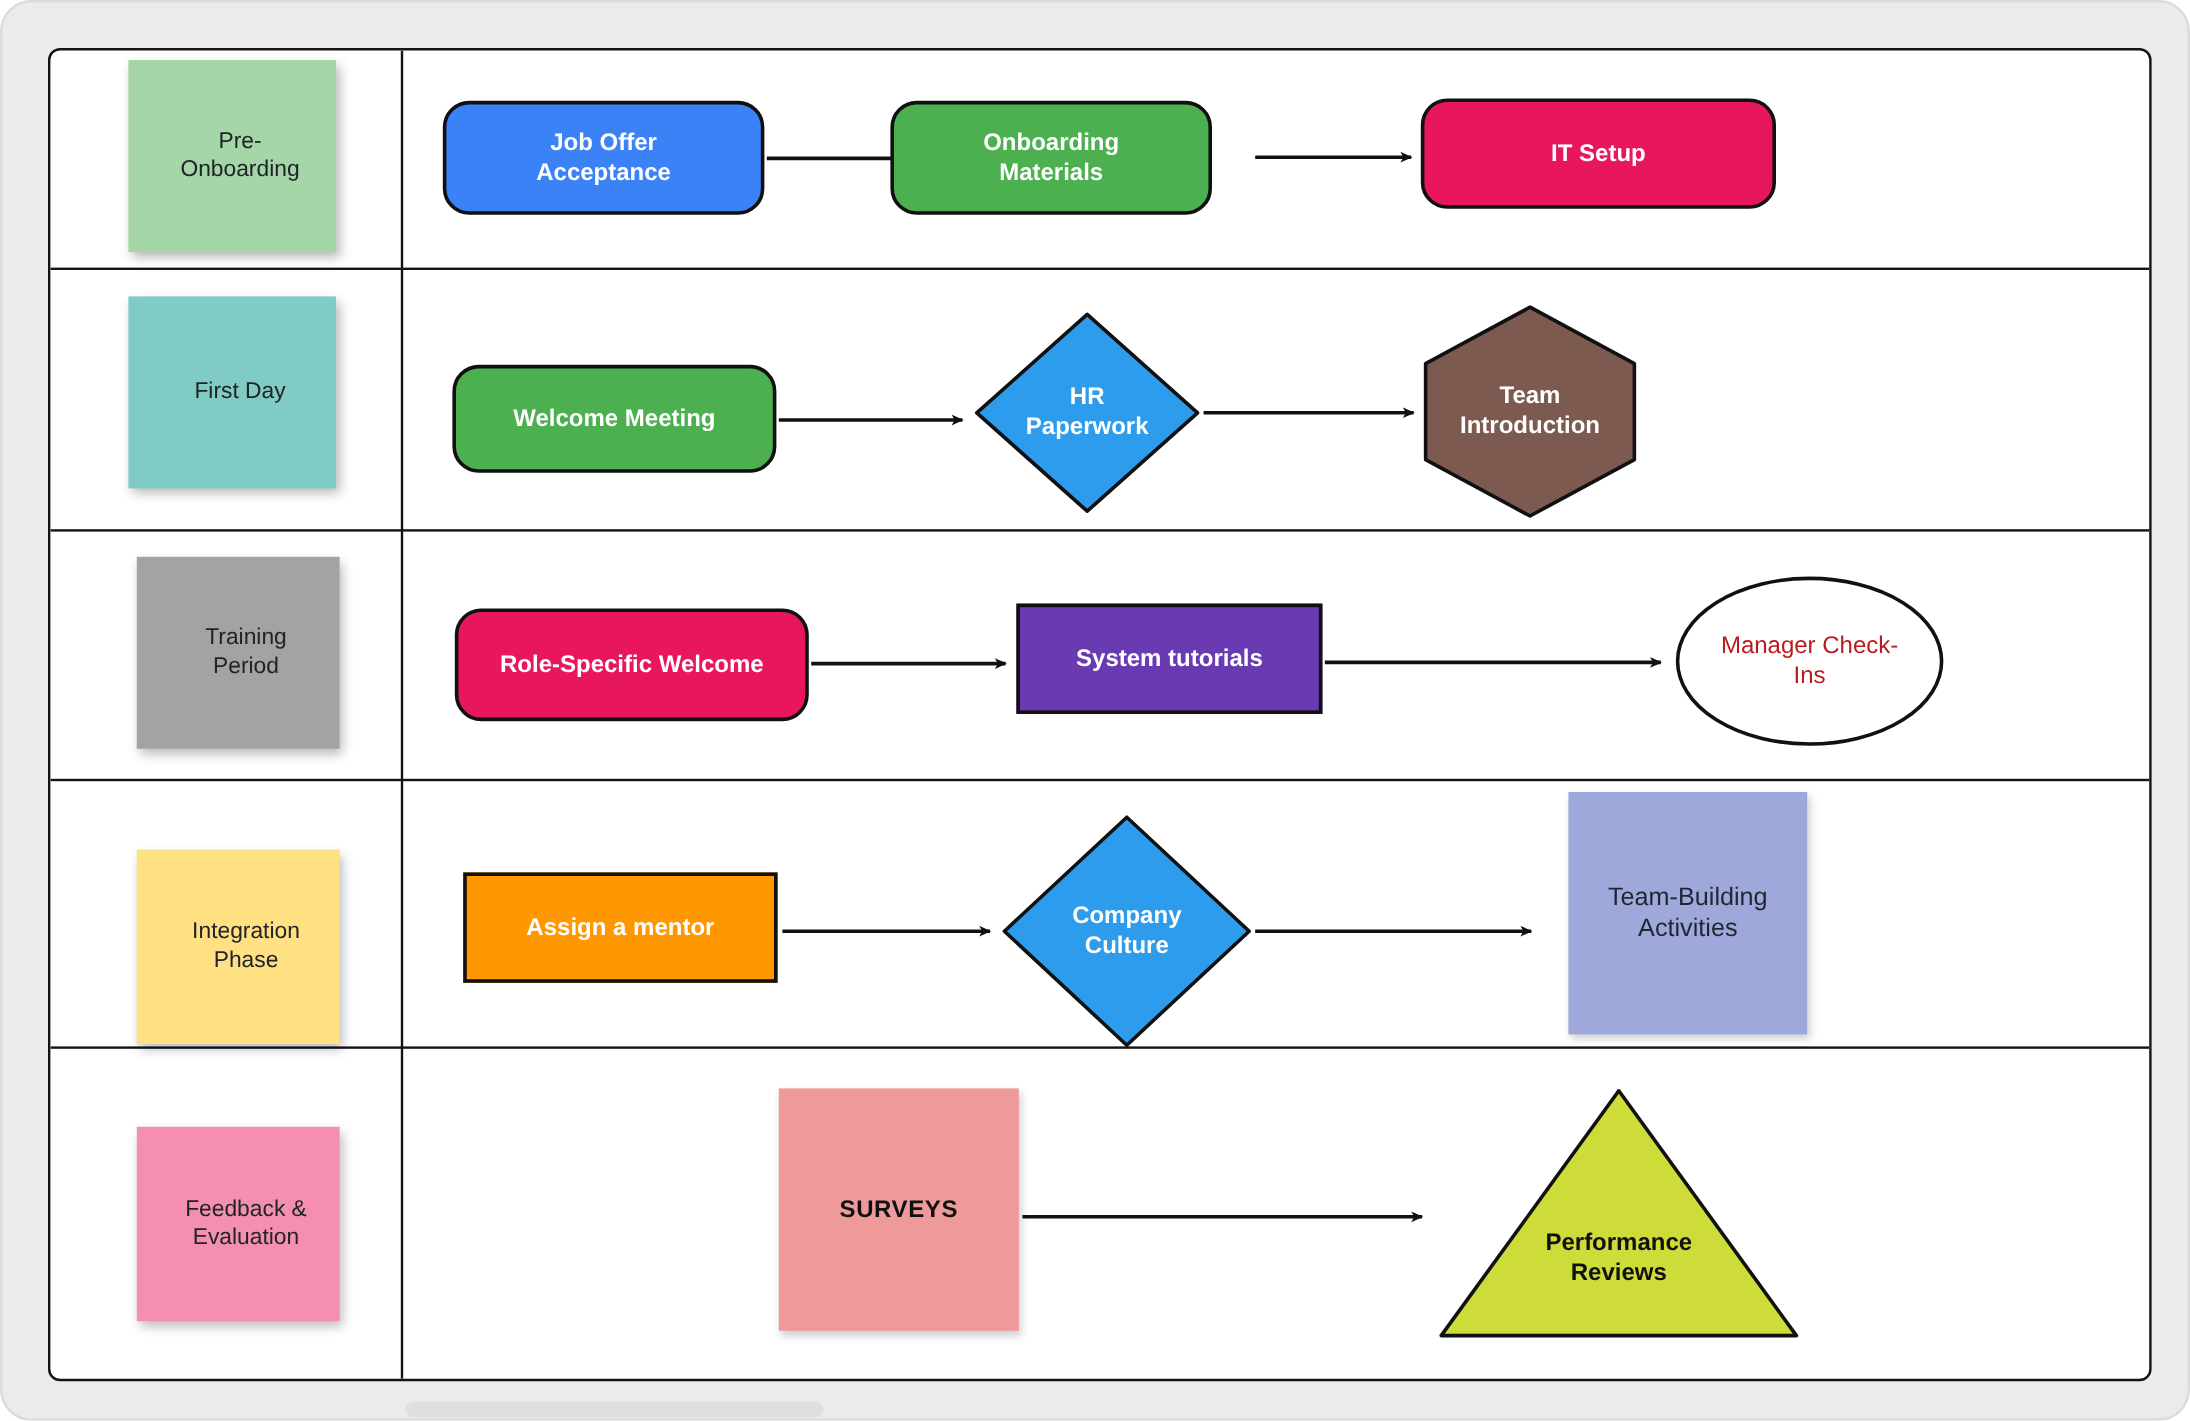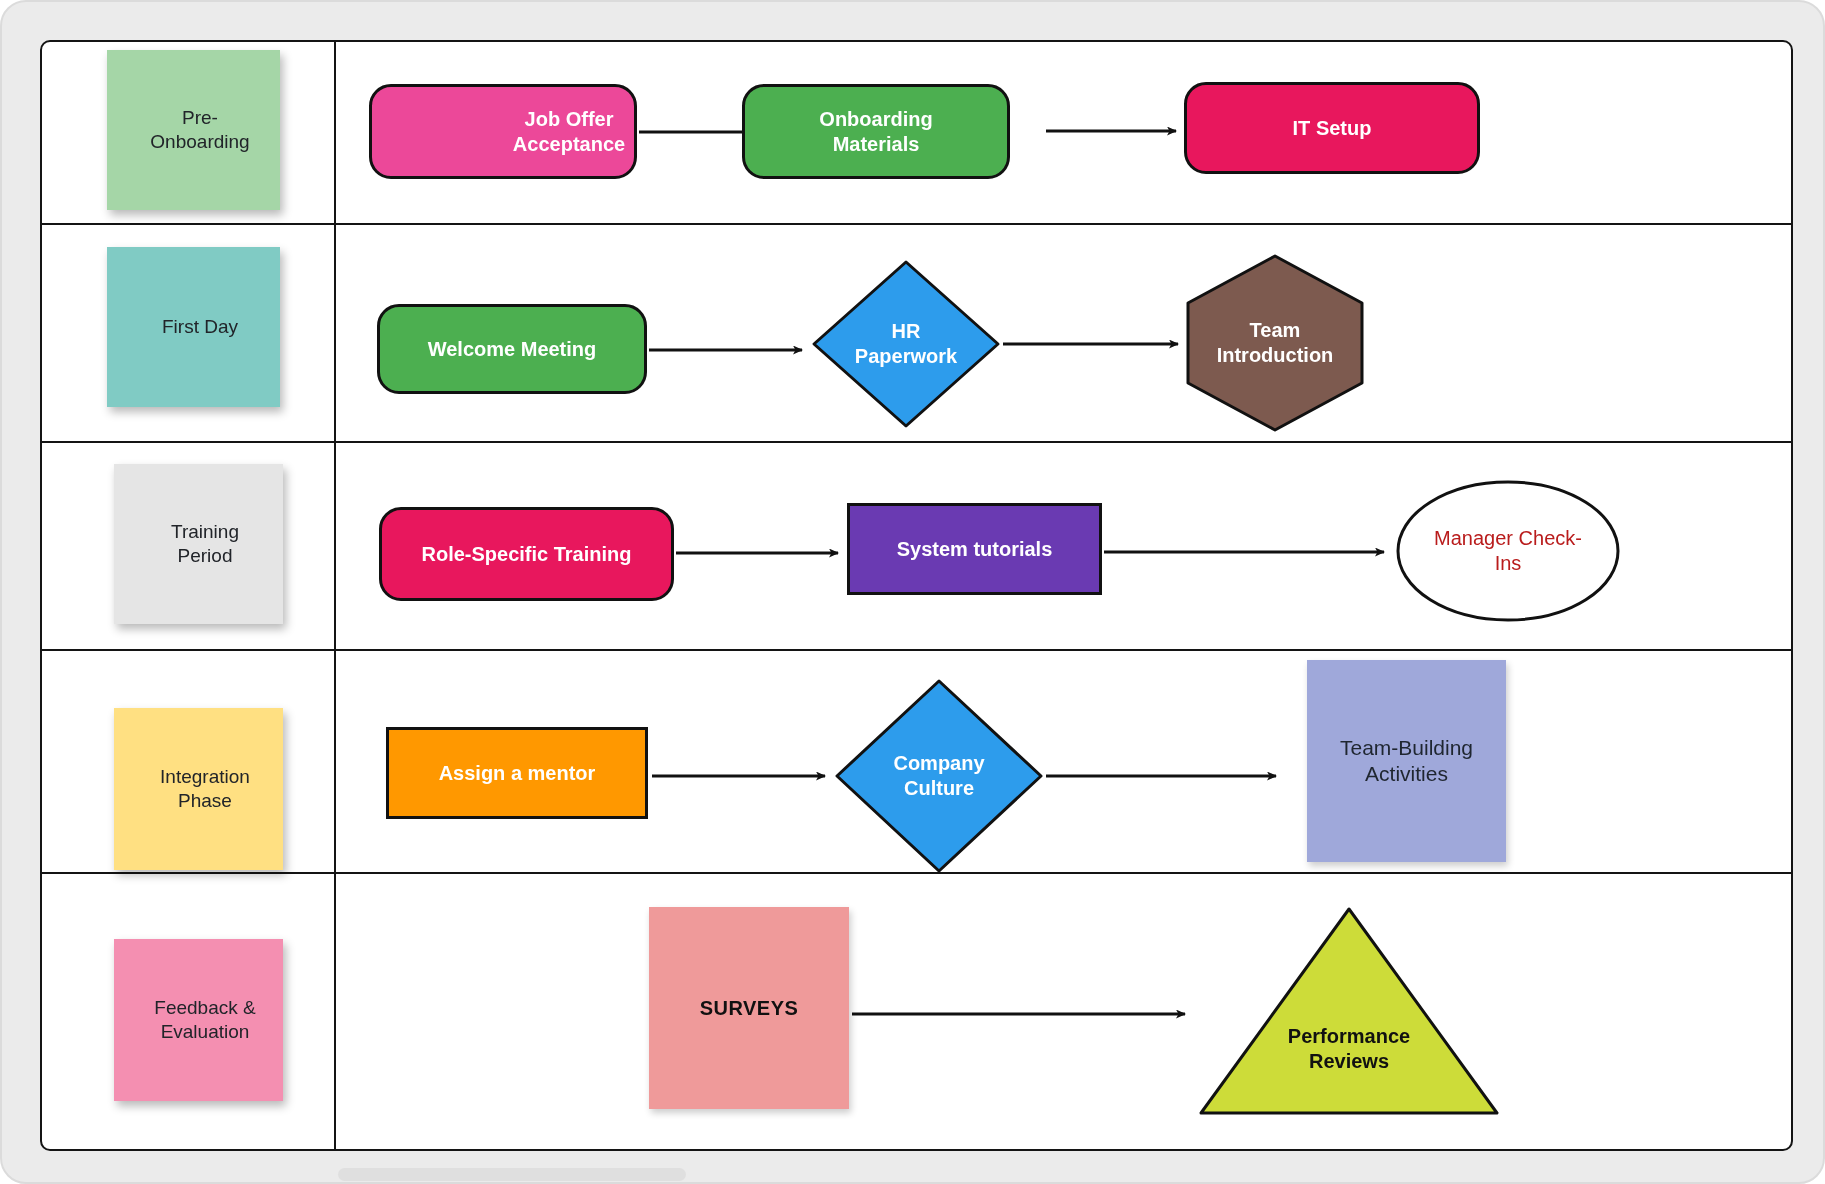--- a/index.html
+++ b/index.html
@@ -19,28 +19,28 @@
   .node{position:absolute;display:flex;align-items:center;justify-content:center;
         text-align:center;color:#ffffff;font-size:20px;font-weight:600;line-height:1.25;
         box-sizing:border-box;}
   .rrect{border:3px solid #111111;border-radius:22px;}
   .srect{border:3px solid #111111;}
   .flat{box-shadow:2px 4px 7px rgba(0,0,0,0.2);}
   .shape-wrap{position:absolute;display:flex;align-items:center;justify-content:center;
               text-align:center;color:#ffffff;font-size:20px;font-weight:600;line-height:1.25;}
   .shape-wrap svg{position:absolute;inset:0;}
   .shape-wrap .lbl{position:relative;z-index:2;}
-  .c-cyan{background:#ec4899;justify-content:flex-end;}
+  .c-cyan{background:#3b82f6;}
   .c-green{background:#4CAF50;}
   .c-pink{background:#E8175D;}
   .c-purple{background:#6A3AB2;}
   .c-orange{background:#FF9800;}
   .c-periwinkle{background:#9FA8DA;color:#1F2630;font-weight:400;font-size:21px;}
   .c-salmonsq{background:#EF9A9A;color:#111111;font-weight:700;letter-spacing:0.5px;}
-  .s1{background:#A5D6A7;} .s2{background:#80CBC4;} .s3{background:#e5e5e5;}
+  .s1{background:#A5D6A7;} .s2{background:#80CBC4;} .s3{background:#a3a3a3;}
   .s4{background:#FFE082;margin-top:26px;} .s5{background:#F48FB1;}
   .w110{max-width:110px;} .w120{max-width:120px;} .w130{max-width:130px;}
   .w140{max-width:140px;} .w150{max-width:150px;} .w170{max-width:170px;}
   .ellipse-label{color:#b91c1c;font-weight:400;font-size:20px;}
   .tri-label{color:#111111;font-weight:700;font-size:20px;}
   .arrow-layer{position:absolute;inset:0;pointer-events:none;}
   .scroll-thumb{position:absolute;left:336px;top:1166px;width:348px;height:13px;
                 border-radius:7px;background:#DFDFDF;}
 </style>
 </head>
@@ -109,21 +109,21 @@
       <div class="lbl w110">HR Paperwork</div>
     </div>
     <div class="shape-wrap" style="left:1144px;top:212px;width:178px;height:178px;">
       <svg width="178" height="178" viewBox="0 0 178 178">
         <polygon points="89,2 176,49 176,129 89,176 2,129 2,49" fill="#7D5A4F" stroke="#111" stroke-width="3" stroke-linejoin="round"></polygon>
       </svg>
       <div class="lbl w120">Team Introduction</div>
     </div>
 
     <div class="node rrect c-pink" style="left:337px;top:465px;width:295px;height:94px;">
-      <div class="lbl">Role-Specific Training</div>
+      <div class="lbl">Role-Specific Welcome</div>
     </div>
     <div class="node srect c-purple" style="left:805px;top:461px;width:255px;height:92px;">
       <div class="lbl">System tutorials</div>
     </div>
     <div class="shape-wrap" style="left:1352px;top:437px;width:228px;height:144px;">
       <svg width="228" height="144" viewBox="0 0 228 144">
         <ellipse cx="114" cy="72" rx="110" ry="69" fill="#FFFFFF" stroke="#111" stroke-width="3"></ellipse>
       </svg>
       <div class="lbl w170 ellipse-label">Manager Check-Ins</div>
     </div>

